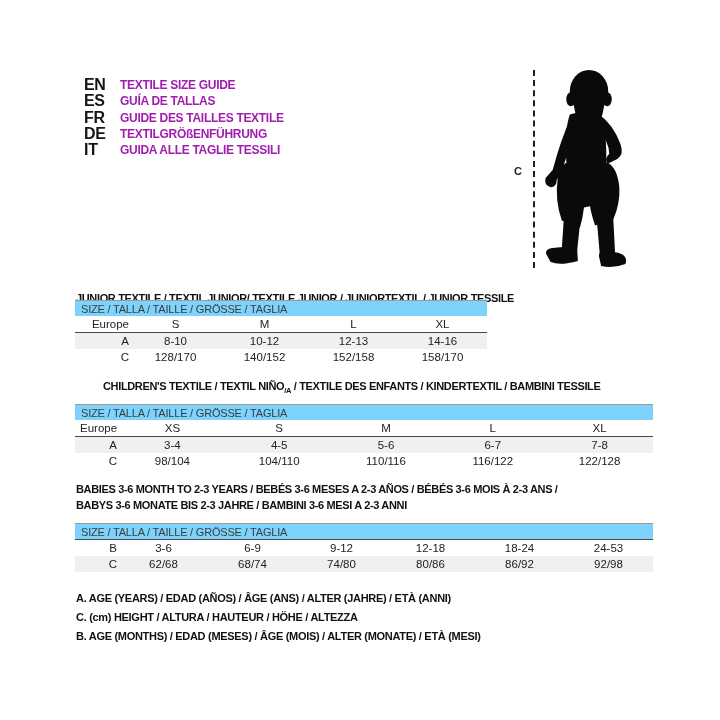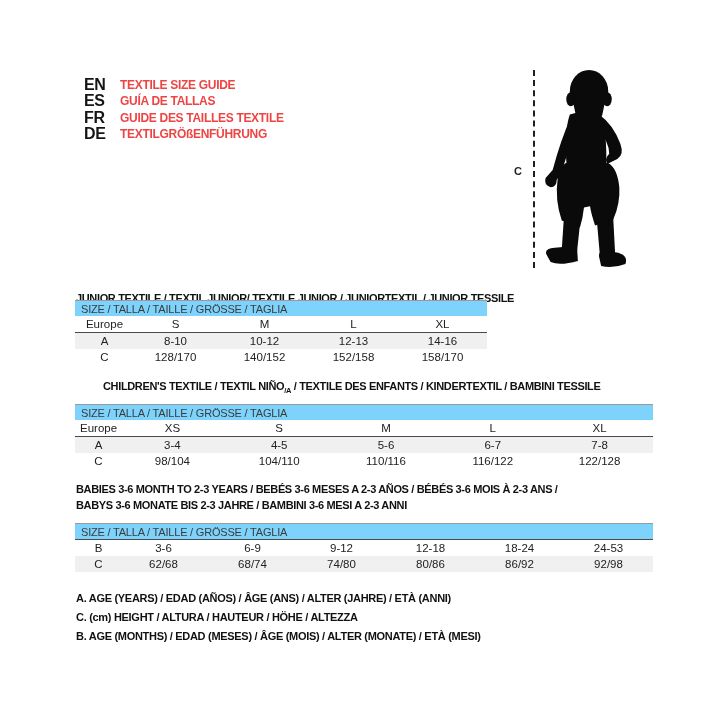--- a/index.html
+++ b/index.html
@@ -4,37 +4,37 @@
 <style>
   html,body{margin:0;padding:0;}
   .page{
     position:relative;width:720px;height:720px;background:#ffffff;overflow:hidden;
     font-family:"Liberation Sans","DejaVu Sans",sans-serif;color:#1c1c1c;
   }
   
   .lang-list{position:absolute;left:84px;top:77px;}
   .lang-row{display:flex;height:16.3px;align-items:center;}
   .lang-code{width:36px;font-size:16px;font-weight:bold;letter-spacing:-0.3px;color:#151515;}
-  .lang-label{font-size:12px;font-weight:bold;letter-spacing:-0.3px;color:#ef4444;white-space:nowrap;}
+  .lang-label{font-size:12px;font-weight:bold;letter-spacing:-0.3px;color:#a21caf;white-space:nowrap;}
   
   .dash-line{position:absolute;left:533px;top:70px;height:198px;width:0;border-left:2px dashed #1f1f1f;}
   .c-label{position:absolute;left:514px;top:165px;font-size:11px;font-weight:bold;color:#1f1f1f;}
   .silhouette{position:absolute;left:542px;top:69px;width:90px;height:200px;}
   
   .tbl-title{position:absolute;font-size:11px;font-weight:bold;letter-spacing:-0.35px;color:#111;white-space:nowrap;}
   .tbl-title .sub{font-size:7.5px;vertical-align:sub;}
   .tbl-title2{line-height:16px;white-space:normal;width:520px;}
   table.size-table{position:absolute;border-collapse:collapse;table-layout:fixed;font-size:11.5px;}
   table.size-table th{
     background:#7dd3fc;border-top:1px solid #9a9a9a;
     font-weight:normal;text-align:left;color:#3c3c3c;
     font-size:11px;letter-spacing:-0.2px;padding:1px 6px;height:13px;
   }
   table.size-table td{height:16px;padding:0 2px;text-align:center;color:#222;}
-  table.size-table td.lbl{text-align:center;padding-left:5px;}
+  table.size-table td.lbl{text-align:right;padding-left:5px;}
   tr.europe-row td{border-bottom:1.5px solid #4a4a4a;}
   tr.alt td{background:#f0f0f0;}
   th.rule-below{border-bottom:1.5px solid #4a4a4a;}
   #table-junior{left:75px;top:300px;width:412px;}
   #table-children{left:75px;top:404px;width:578px;}
   #table-babies{left:75px;top:523px;width:578px;}
   #title-junior{left:76px;top:292px;}
   #title-children{left:67px;top:380px;margin-left:36px;}
   #title-babies{left:76px;top:481px;}
   
@@ -55,20 +55,24 @@
       <span class="lang-code">ES</span>
       <span class="lang-label">GUÍA DE TALLAS</span>
     </div>
     <div class="lang-row">
       <span class="lang-code">FR</span>
       <span class="lang-label">GUIDE DES TAILLES TEXTILE</span>
     </div>
     <div class="lang-row">
       <span class="lang-code">DE</span>
       <span class="lang-label">TEXTILGRÖßENFÜHRUNG</span>
+    </div>
+    <div class="lang-row">
+      <span class="lang-code">IT</span>
+      <span class="lang-label">GUIDA ALLE TAGLIE TESSILI</span>
     </div>
   </div>
 
   <span class="c-label">C</span>
   <div class="dash-line"></div>
   <svg class="silhouette" viewBox="0 0 88 198">
     <g fill="#0a0a0a">
 
       <ellipse cx="46" cy="22" rx="19" ry="21"></ellipse>
       <ellipse cx="28" cy="30" rx="4.5" ry="7"></ellipse>

